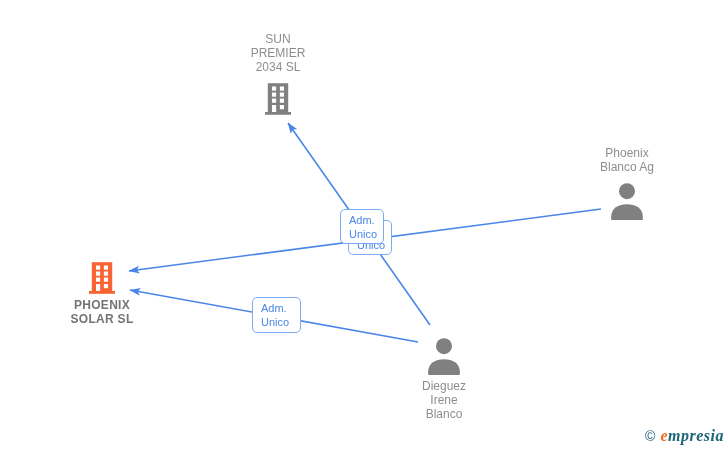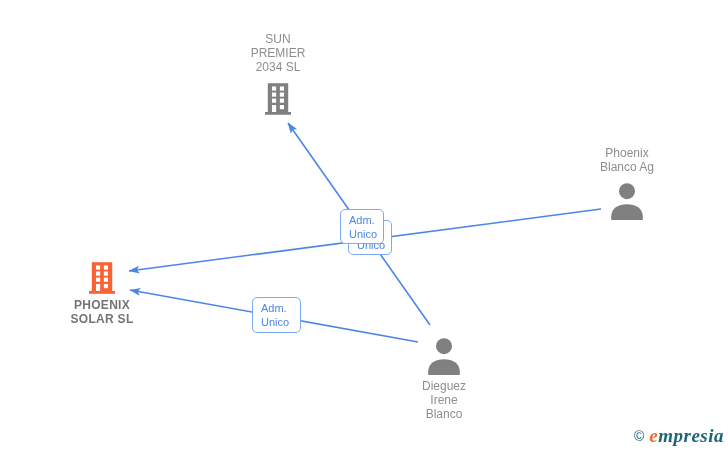--- a/index.html
+++ b/index.html
@@ -65,21 +65,21 @@
   }
   .copyright-sym {
     color: var(--logo-teal);
     font-size: 14px;
     line-height: 20px;
   }
   .brand {
     font-family: "Liberation Serif", serif;
     font-style: italic;
     font-weight: bold;
-    font-size: 19px;
+    font-size: 16px;
     line-height: 22px;
     color: var(--logo-teal);
     letter-spacing: 0.5px;
   }
   .brand .brand-e { color: var(--logo-orange); }
 </style>
 </head>
 <body>
 
 <div class="canvas">

